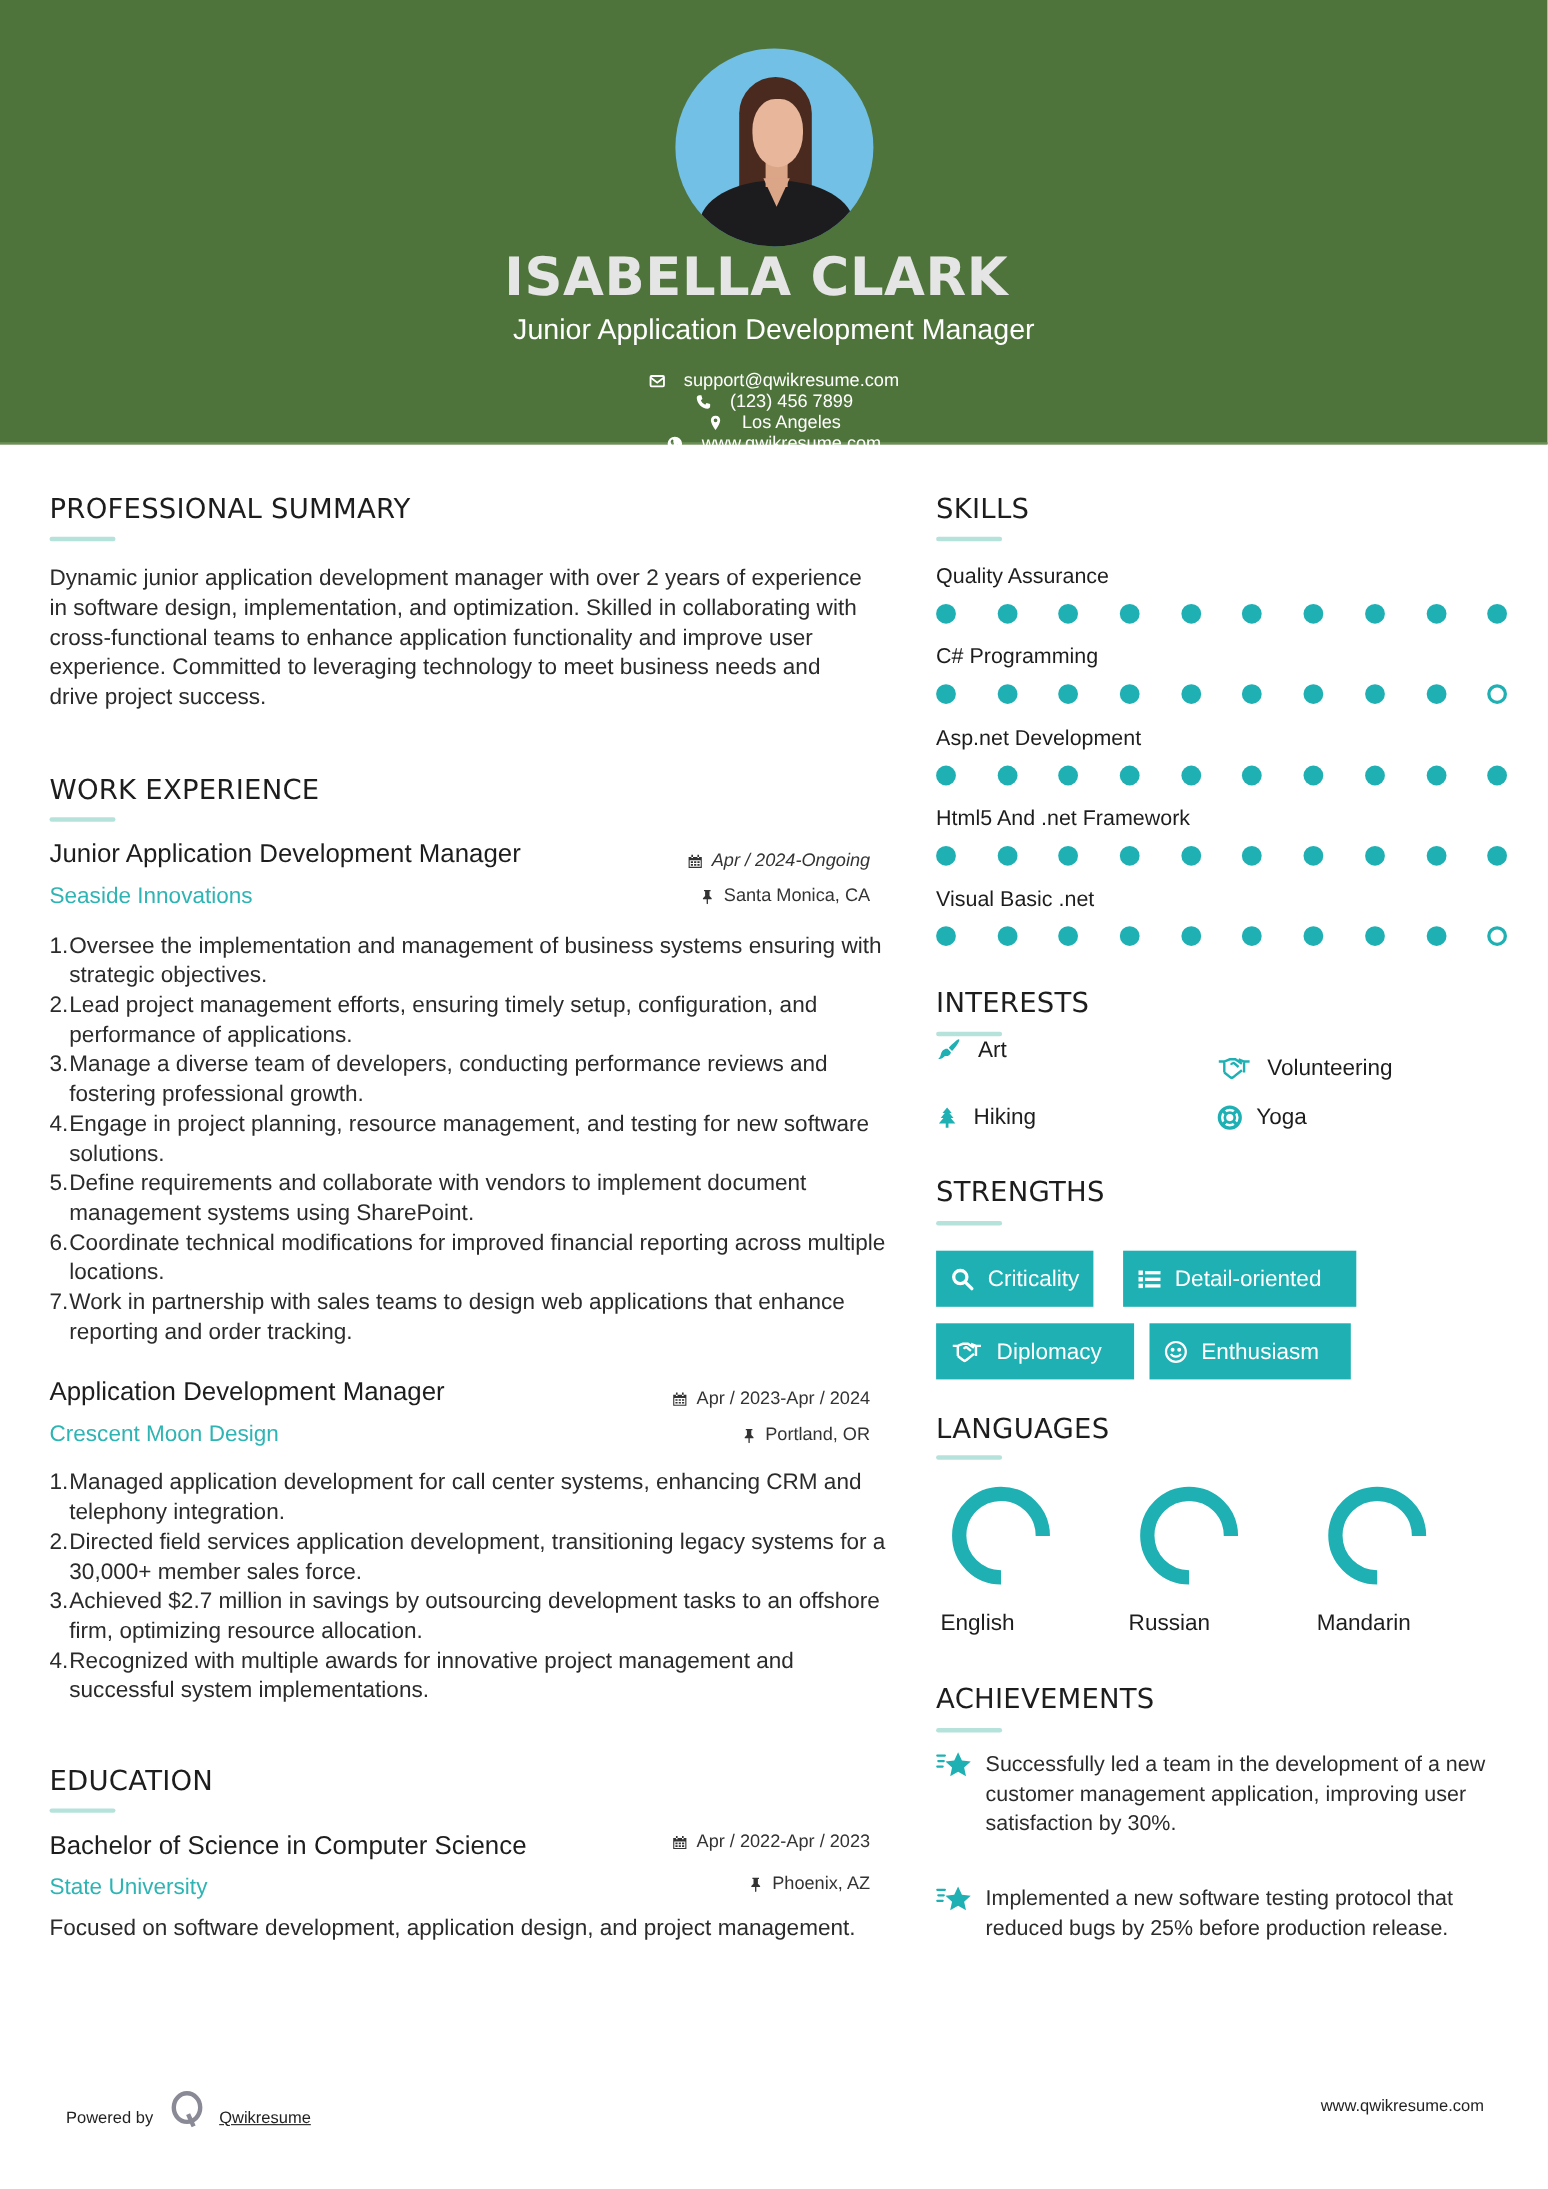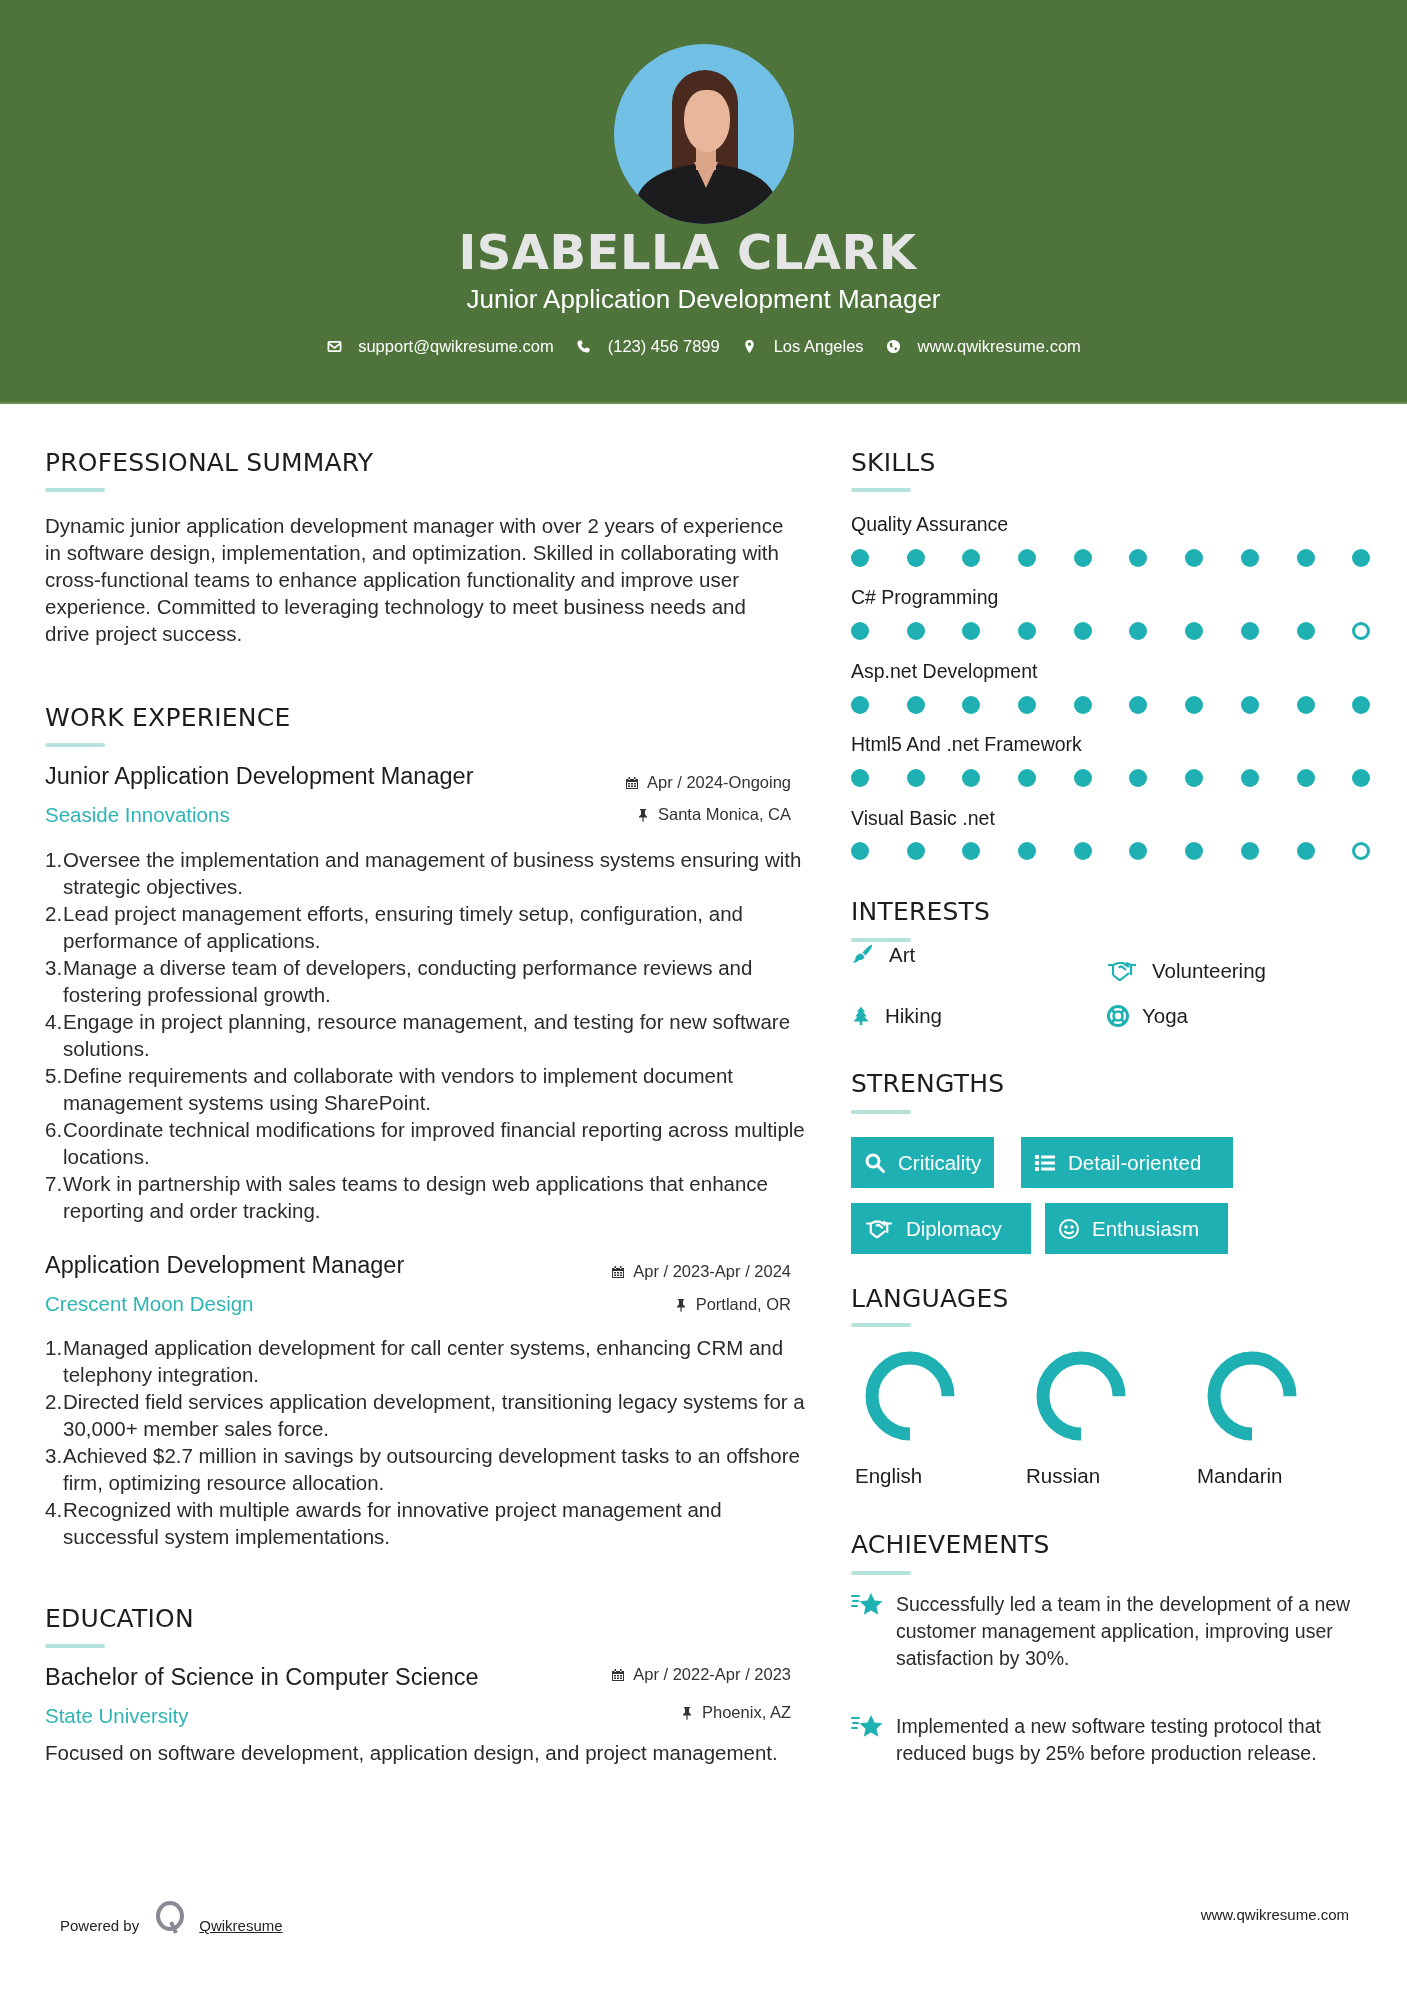--- a/index.html
+++ b/index.html
@@ -9,21 +9,21 @@
   
   .header { position: absolute; left: 0; top: 0; width: 1407px; height: 404px; background: #4e743b; border-bottom: 2px solid #6b8f55; }
   .avatar { position: absolute; left: 614px; top: 44px; width: 180px; height: 180px; border-radius: 50%; background: #72c0e6; overflow: hidden; }
   .avatar .hair { position: absolute; left: 58px; top: 26px; width: 66px; height: 150px; background: #4a2a1e; border-radius: 40px 40px 20px 20px; }
   .avatar .face { position: absolute; left: 70px; top: 46px; width: 46px; height: 62px; background: #e7b69b; border-radius: 45% 45% 50% 50%; }
   .avatar .neck { position: absolute; left: 82px; top: 100px; width: 20px; height: 26px; background: #dba588; }
   .avatar .body { position: absolute; left: 22px; top: 120px; width: 140px; height: 80px; background: #1c1c1e; border-radius: 50% 50% 0 0; }
   .avatar .vneck { position: absolute; left: 80px; top: 118px; width: 0; height: 0; border-left: 12px solid transparent; border-right: 12px solid transparent; border-top: 26px solid #dba588; }
   .name { position: absolute; left: 0; top: 224px; width: 1375px; text-align: center; color: #e5e5e5; font-family: "DejaVu Sans", sans-serif; font-weight: bold; font-size: 48px; letter-spacing: 0.5px; }
   .title { position: absolute; left: 0; top: 284px; width: 1407px; text-align: center; color: #ffffff; font-size: 26px; }
-  .contacts { position: absolute; left: 0; top: 337px; width: 1407px; display: flex; justify-content: center; align-items: center; color: #ffffff; font-size: 16.5px; }
+  .contacts { position: absolute; left: 0; top: 337px; width: 1407px; display: flex; justify-content: center; align-items: center; color: #ffffff; font-size: 16.5px; flex-direction: column; }
   .contact { display: flex; align-items: center; margin: 0 11px; }
   .contact .ico { display: inline-flex; width: 16px; height: 16px; margin-right: 16px; align-items: center; justify-content: center; }
   .contact svg { width: 15px; height: 15px; fill: none; stroke: #fff; stroke-width: 1.8; }
   .contact svg.fill { fill: #fff; stroke: none; }
 
   
   .sec-h { position: absolute; font-family: "DejaVu Sans", sans-serif; font-size: 25px; color: #1d1d1d; letter-spacing: 0.2px; }
   .sec-line { position: absolute; width: 60px; height: 4px; background: #b6e2dc; border-radius: 2px; }
 
   .body-text { font-size: 20.5px; line-height: 27px; color: #2b2b2b; }
@@ -115,21 +115,21 @@
 </div>
 
 <div class="sec-h" style="left:45px; top:448px;">PROFESSIONAL SUMMARY</div>
 <div class="sec-line" style="left:45px; top:488px;"></div>
 <div class="summary body-text">Dynamic junior application development manager with over 2 years of experience in software design, implementation, and optimization. Skilled in collaborating with cross-functional teams to enhance application functionality and improve user experience. Committed to leveraging technology to meet business needs and drive project success.</div>
 
 <div class="sec-h" style="left:45px; top:703px;">WORK EXPERIENCE</div>
 <div class="sec-line" style="left:45px; top:743px;"></div>
 
 <div class="job-title" style="left:45px; top:763px;">Junior Application Development Manager</div>
-<div class="meta" style="top:773px;">
+<div class="meta" style="top:773px;font-style:italic;">
   <svg viewBox="0 0 14 14">
       <path d="M1 3 H13 V13 H1 Z M2 6 V12 H12 V6 Z M3.5 1 H5 V4 H3.5 Z M9 1 H10.5 V4 H9 Z M3 7 H5 V8.5 H3 Z M6 7 H8 V8.5 H6 Z M9 7 H11 V8.5 H9 Z M3 9.5 H5 V11 H3 Z M6 9.5 H8 V11 H6 Z M9 9.5 H11 V11 H9 Z" fill-rule="evenodd"></path>
     </svg>
   <span>Apr / 2024-Ongoing</span>
 </div>
 <div class="company" style="left:45px; top:803px;">Seaside Innovations</div>
 <div class="meta" style="top:805px;">
   <svg viewBox="0 0 14 14">
       <path d="M4 1 H10 V2.2 H9 V6.5 L11 8.5 V9.5 H7.6 V13.5 L7 14 L6.4 13.5 V9.5 H3 V8.5 L5 6.5 V2.2 H4 Z"></path>
     </svg>

